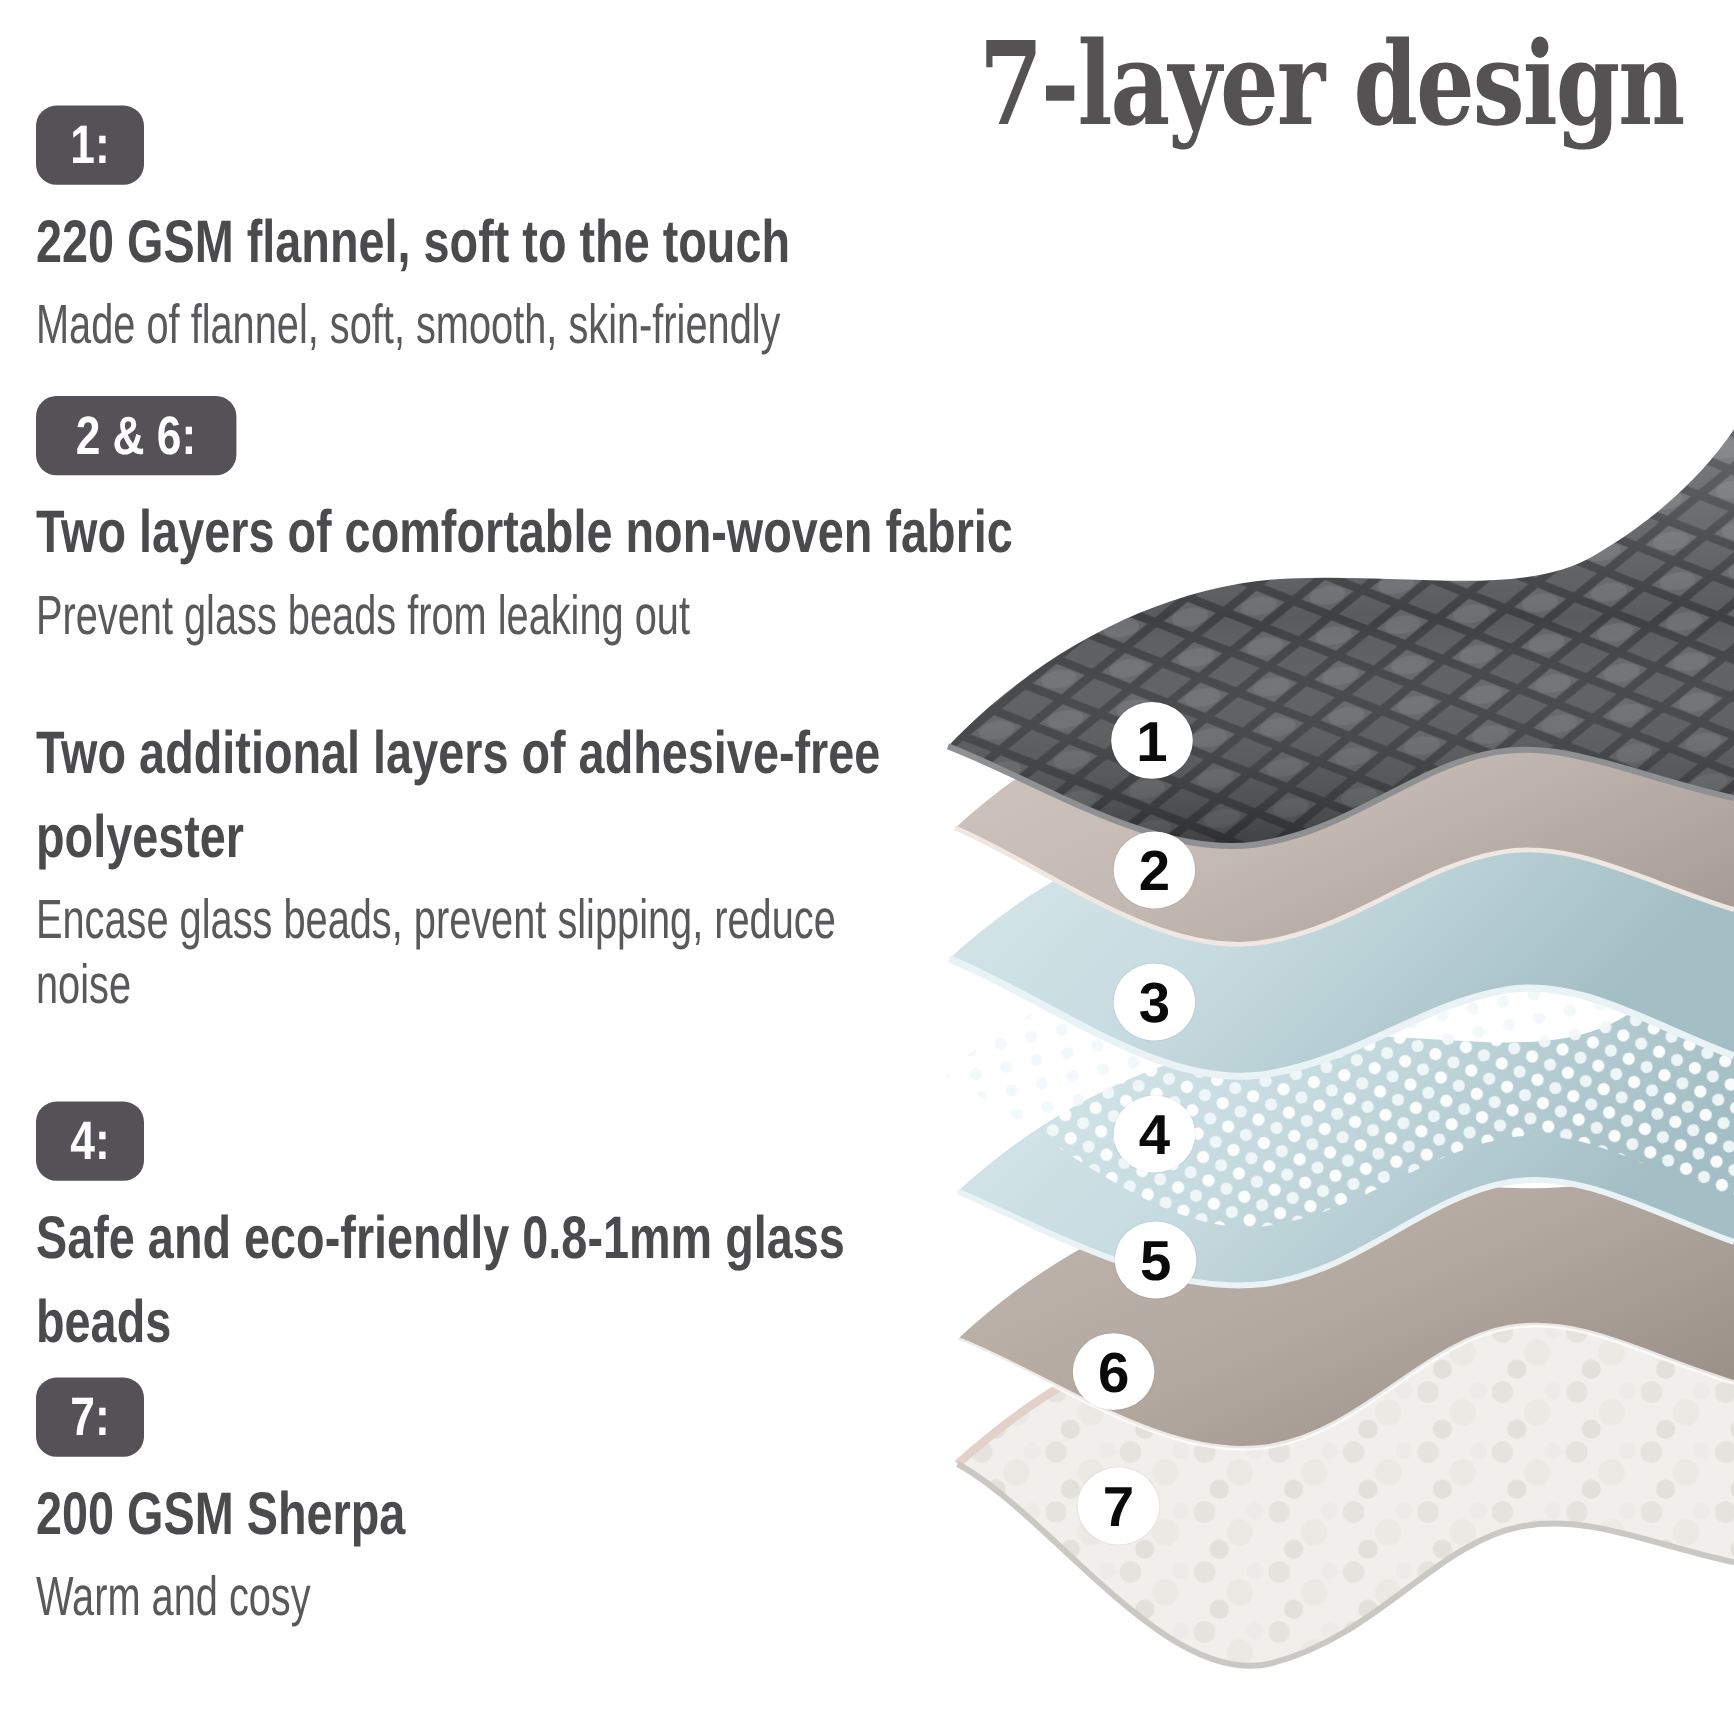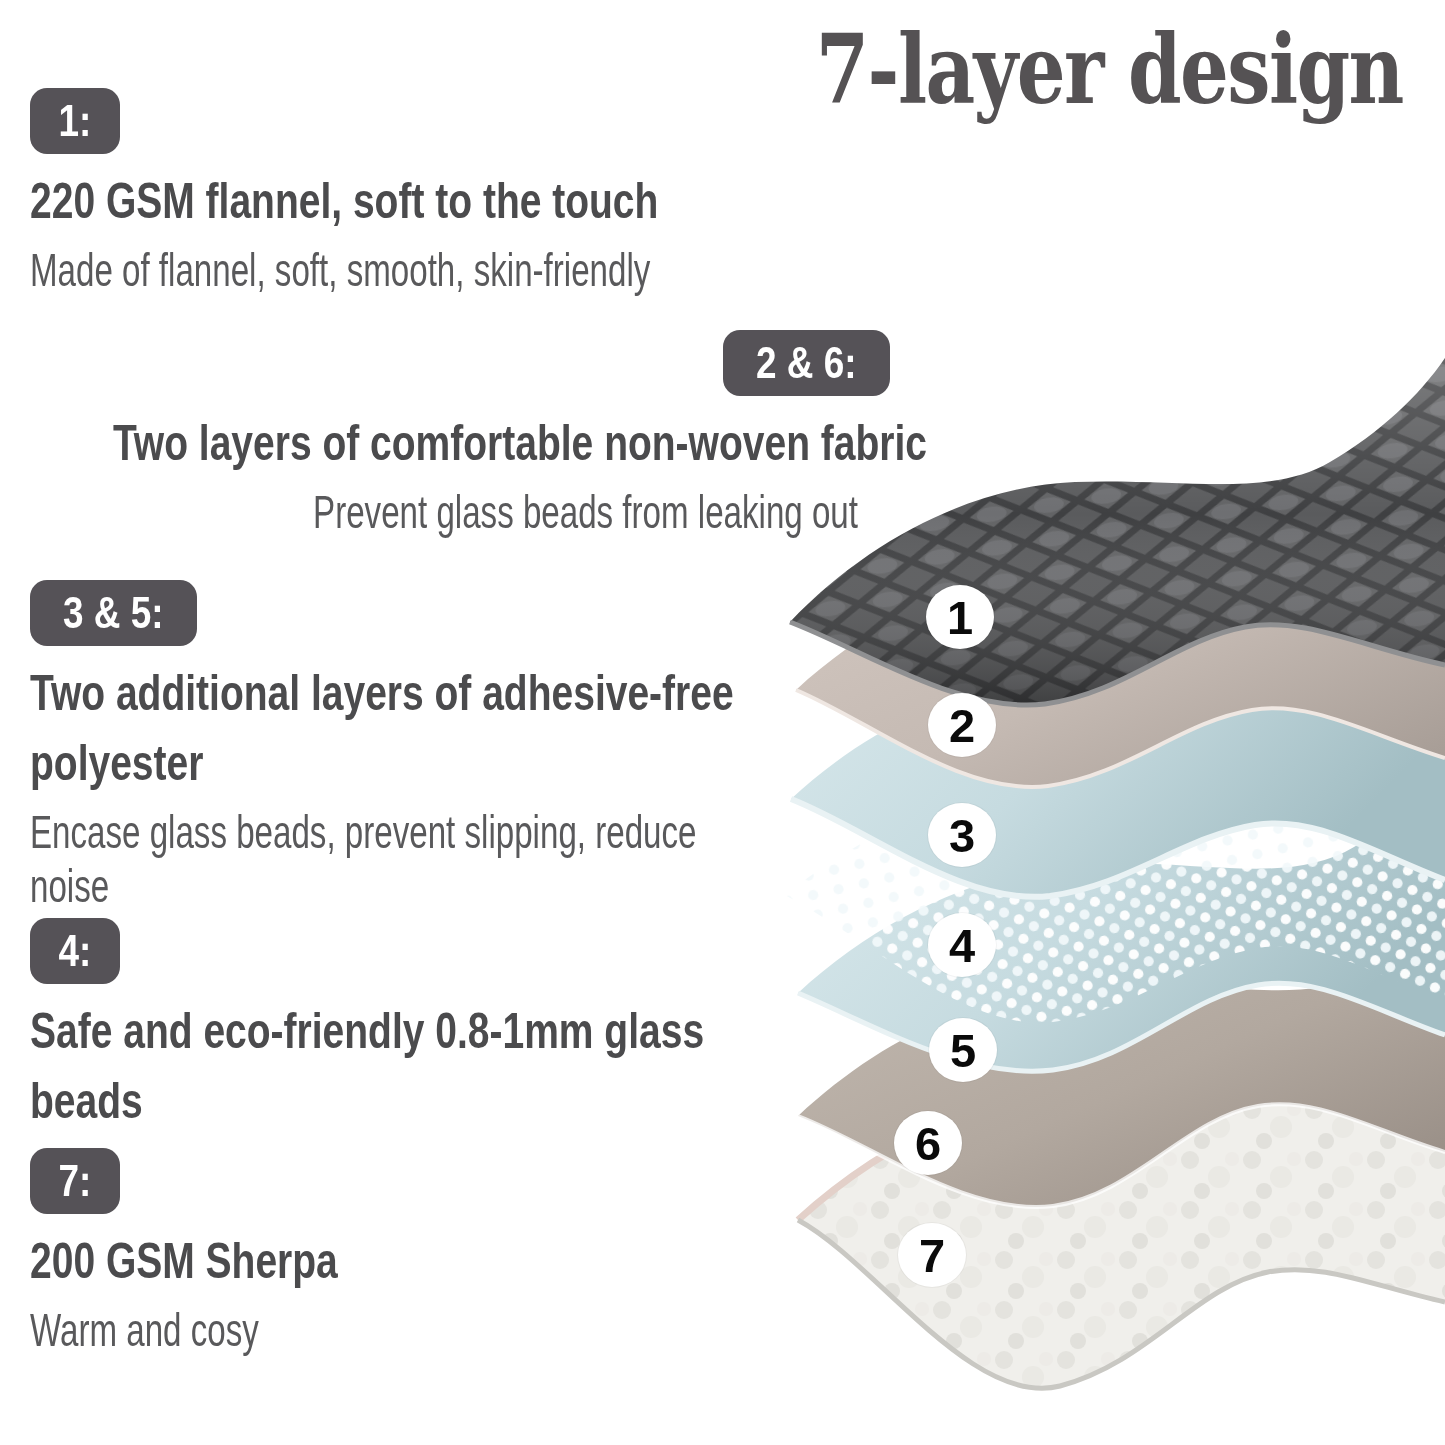--- a/index.html
+++ b/index.html
@@ -12,21 +12,21 @@
   .page-title{
     position:absolute;top:22px;right:42px;
     font-family:"DejaVu Serif", serif;
     font-weight:bold;font-size:96px;line-height:1.0;
     color:#555254;letter-spacing:-2px;
     transform:scaleX(0.80);transform-origin:right top;
     white-space:nowrap;
   }
   
   .section{position:absolute;left:30px;width:860px;}
-  .s1{top:88px;} .s2{top:330px;text-align:right;} .s3{top:580px;} .s4{top:918px;} .s5{top:1148px;}
+  .s1{top:88px;} .s2{top:330px;} .s3{top:580px;} .s4{top:918px;} .s5{top:1148px;}
   .badge{
     display:inline-flex;align-items:center;justify-content:center;
     height:66px;min-width:46px;padding:0 22px;border-radius:17px;
     background:#555257;color:#ffffff;font-weight:bold;font-size:45px;
   }
   .badge .txt{transform:scaleX(0.82);white-space:nowrap;}
   .heading{
     margin-top:12px;font-weight:bold;font-size:50px;line-height:1.40;
     color:#4b4b4d;white-space:pre-line;width:1150px;
     transform:scaleX(0.78);transform-origin:left top;
@@ -168,23 +168,20 @@
 
 <div class="section s2">
   <div class="badge">
     <span class="txt">2 &amp; 6:</span>
   </div>
   <div class="heading">Two layers of comfortable non-woven fabric</div>
   <div class="descr">Prevent glass beads from leaking out</div>
 </div>
 
 <div class="section s3">
-  <div class="badge">
-    <span class="txt">3 &amp; 5:</span>
-  </div>
   <div class="heading">Two additional layers of adhesive-free
 polyester</div>
   <div class="descr">Encase glass beads, prevent slipping, reduce
 noise</div>
 </div>
 
 <div class="section s4">
   <div class="badge">
     <span class="txt">4:</span>
   </div>

